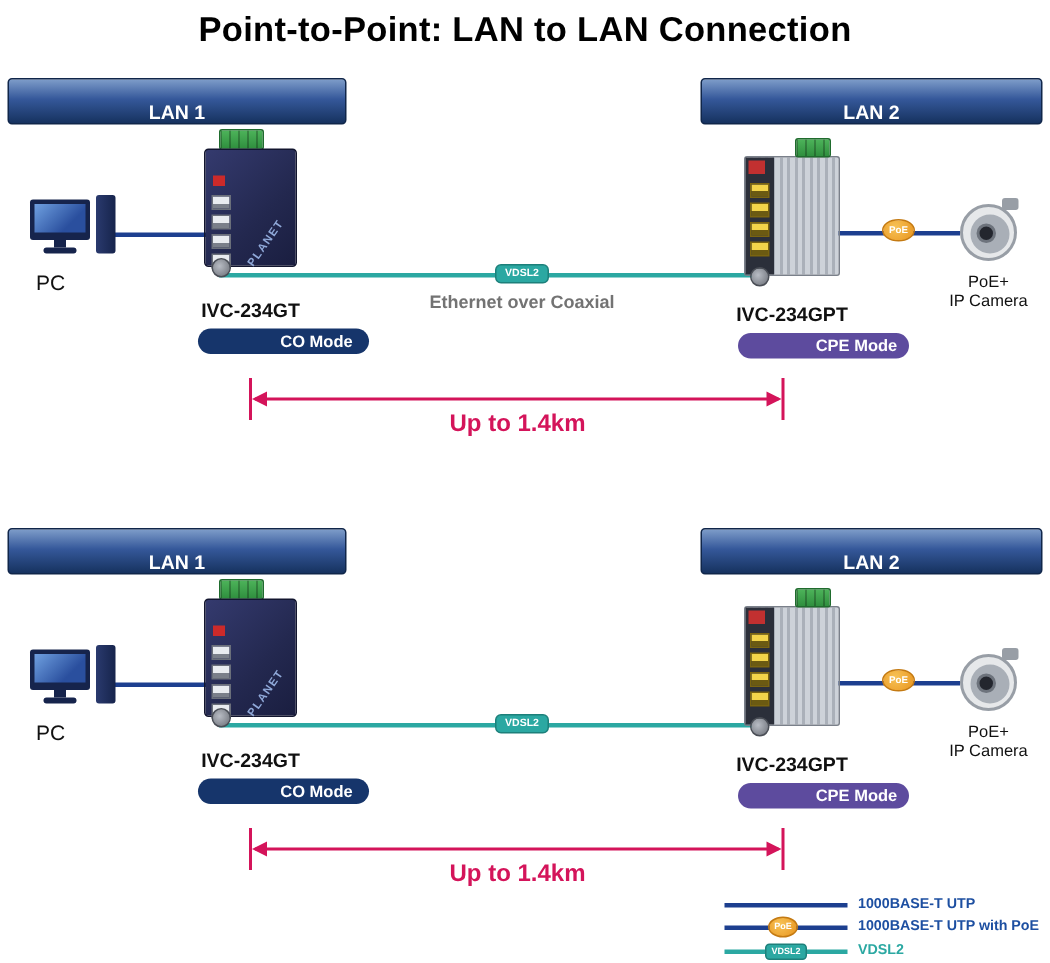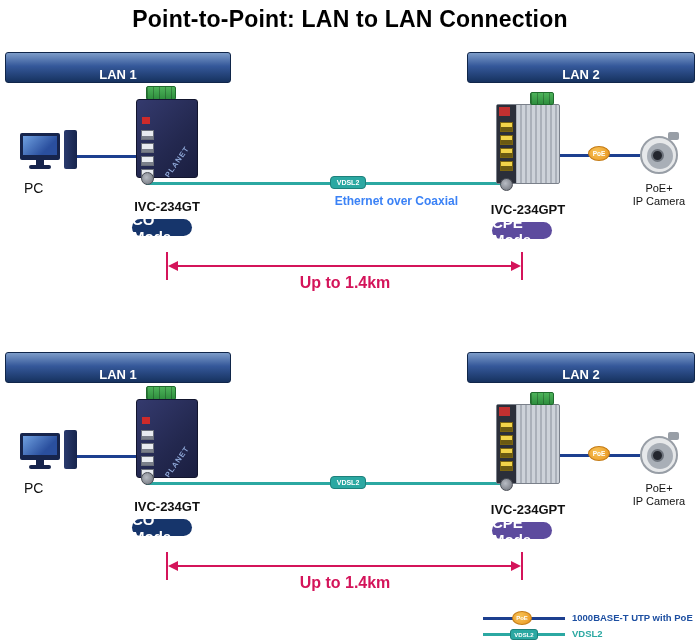--- a/index.html
+++ b/index.html
@@ -41,22 +41,22 @@
   .link-vdsl      { left:146px; top:130px; width:356px; background:#2ba8a2; }
   .link-utp-right { left:558px; top:102px; width:82px;  background:#1d3f8f; }
 
   .vdsl-badge {
     position:absolute; left:330px; top:124px; width:36px; height:13px;
     background:#2ba8a2; border:1px solid #1d807b; border-radius:4px;
     color:#fff; font-size:7px; font-weight:bold;
     display:flex; align-items:center; justify-content:center; box-sizing:border-box;
   }
   .link-label {
-    position:absolute; left:238px; top:142px; width:220px; text-align:right;
-    color:#3b82f6; font-weight:bold; font-size:12px;
+    position:absolute; left:238px; top:142px; width:220px; text-align:center;
+    color:#737373; font-weight:bold; font-size:12px;
   }
   .poe-oval {
     position:absolute; left:588px; top:94px; width:22px; height:15px;
     background:radial-gradient(circle at 40% 35%, #f7c256, #e8941e);
     border:1px solid #c47a12; border-radius:50%;
     color:#fff; font-size:6.5px; font-weight:bold;
     display:flex; align-items:center; justify-content:center; box-sizing:border-box;
   }
 
   
@@ -108,23 +108,23 @@
     border:1px solid #7a6410; box-sizing:border-box;
   }
   .y1 { top:30px; } .y2 { top:43px; } .y3 { top:56px; } .y4 { top:69px; }
   .dev-cpe .bnc { left:4px; top:86px; }
 
   
   .dev-label { position:absolute; width:110px; text-align:center; font-size:13px; font-weight:bold; color:#111; }
   .dev-label-left  { left:112px; top:147px; }
   .dev-label-right { left:473px; top:150px; }
   .mode-badge {
-    position:absolute; width:60px; height:17px; border-radius:9px;
-    color:#fff; font-weight:bold; font-size:15px;
-    display:flex; align-items:center; justify-content:center;
+    position:absolute; width:70px; height:17px; border-radius:9px;
+    color:#fff; font-weight:bold; font-size:11px;
+    display:flex; align-items:center; justify-content:center;padding-left:44px;
   }
   .mode-co  { left:132px; top:167px; background:#16356b; }
   .mode-cpe { left:492px; top:170px; background:#5d4b9e; }
 
   
   .cam { position:absolute; left:636px; top:80px; width:46px; height:44px; }
   .cam-mount { position:absolute; left:32px; top:0; width:11px; height:8px; background:#989ea6; border-radius:2px; }
   .cam-outer { position:absolute; left:4px; top:4px; width:38px; height:38px; border-radius:50%; background:#e6e8ea; border:2px solid #989ea6; box-sizing:border-box; }
   .cam-inner { position:absolute; left:11px; top:11px; width:26px; height:26px; border-radius:50%; background:#a9afb7; }
   .cam-lens  { position:absolute; left:15px; top:17px; width:13px; height:13px; border-radius:50%; background:#23262e; border:2px solid #6d737c; box-sizing:border-box; }
@@ -315,20 +315,24 @@
       <div class="tick tick-l"></div>
       <div class="tick tick-r"></div>
       <div class="mline"></div>
       <div class="ahead ahead-l"></div>
       <div class="ahead ahead-r"></div>
       <div class="distance">Up to 1.4km</div>
     </div>
   </div>
 
   <div class="legend">
+    <div class="leg-row lr0">
+      <div class="leg-line leg-blue"></div>
+      <div class="leg-text leg-text-blue">1000BASE-T UTP</div>
+    </div>
     <div class="leg-row lr1">
       <div class="leg-line leg-blue"></div>
       <div class="leg-poe">PoE</div>
       <div class="leg-text leg-text-blue">1000BASE-T UTP with PoE</div>
     </div>
     <div class="leg-row lr2">
       <div class="leg-line leg-teal"></div>
       <div class="leg-vdsl">VDSL2</div>
       <div class="leg-text leg-text-teal">VDSL2</div>
     </div>

